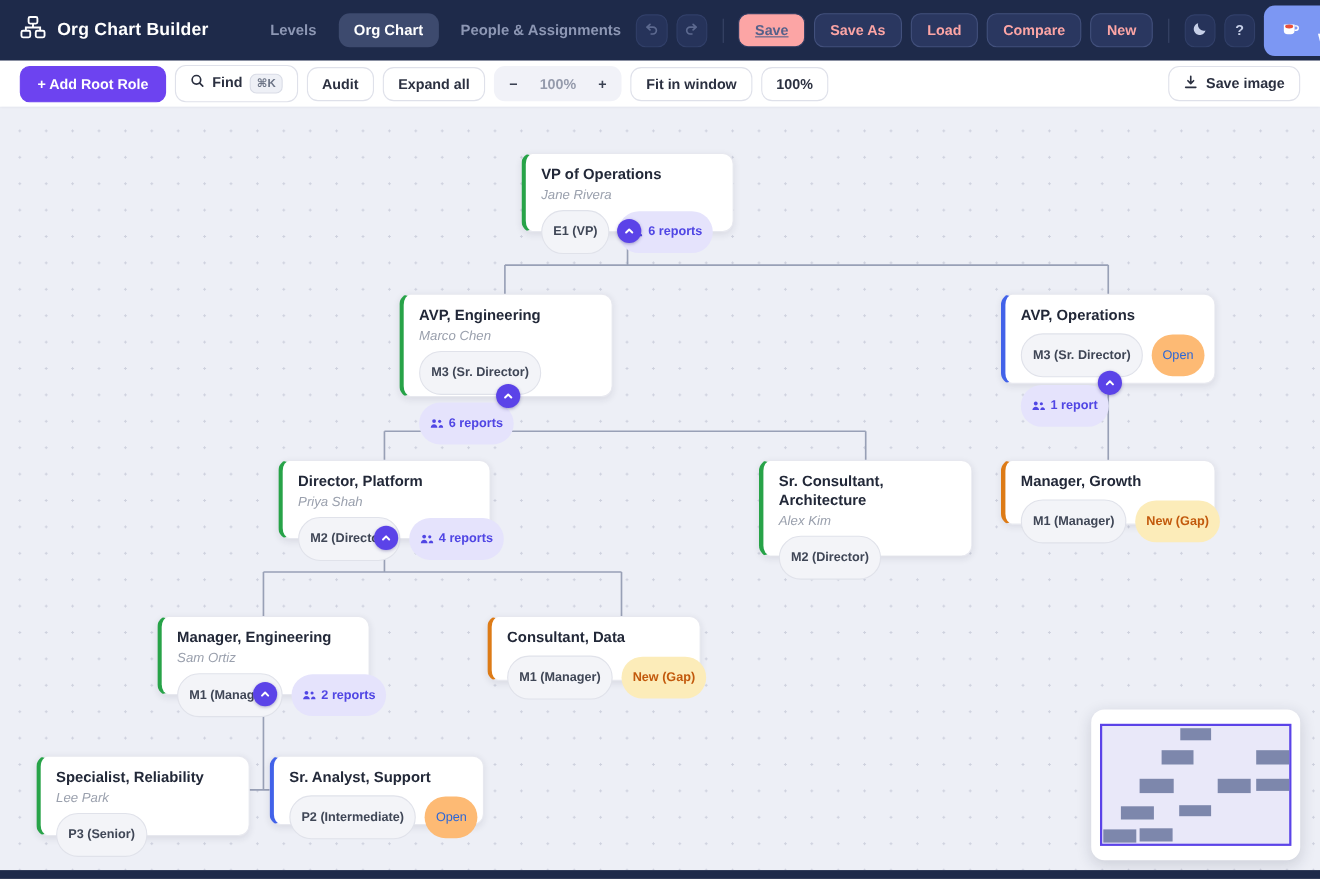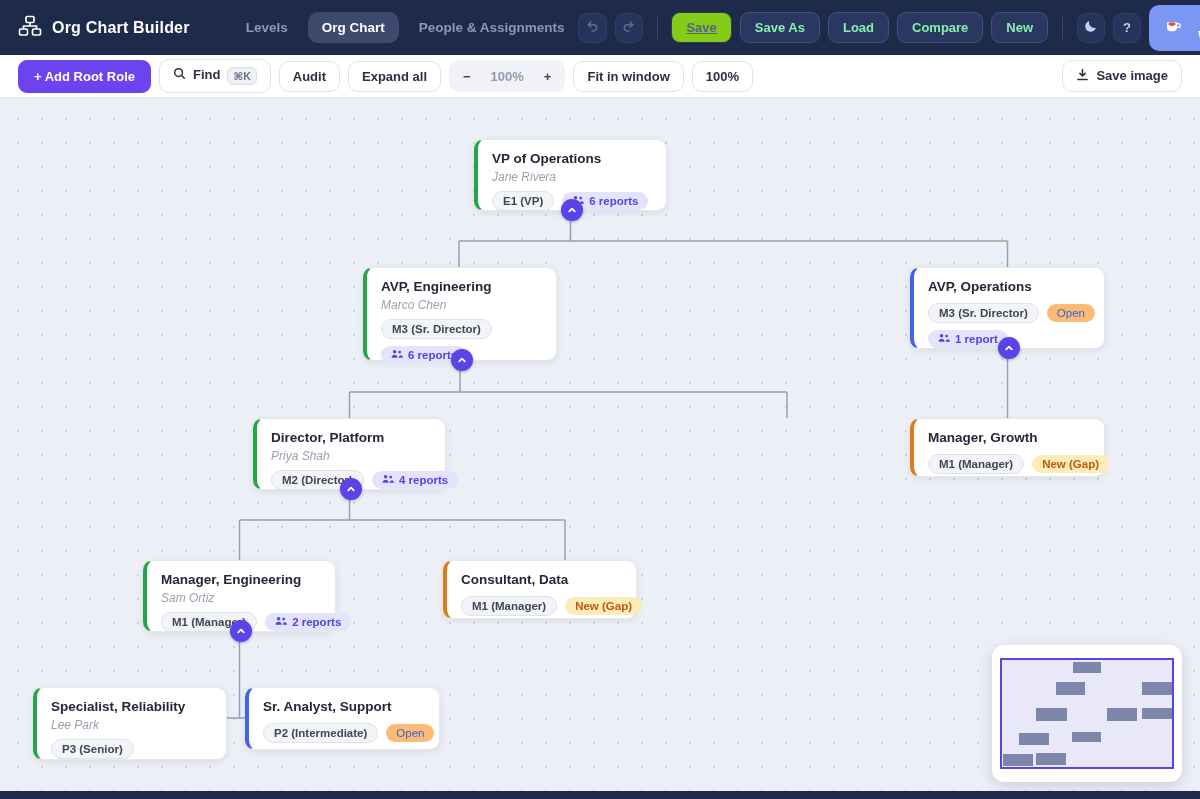--- a/index.html
+++ b/index.html
@@ -9,22 +9,22 @@
   
   .navbar { height:55px; background:#1e2a4a; display:flex; align-items:center; padding:0 26px 0 18px; position:relative; z-index:30; }
   .brand { display:flex; align-items:center; gap:10px; }
   .brand-title { color:#fff; font-size:16px; font-weight:800; letter-spacing:.2px; white-space:nowrap; }
   .nav-tabs { display:flex; align-items:center; gap:6px; margin-left:42px; }
   .nav-tab { color:#8d97b4; font-size:13.5px; font-weight:600; padding:8px 14px; border-radius:10px; cursor:pointer; white-space:nowrap; }
   .nav-tab.active { background:#3d4a6e; color:#fff; }
   .nav-right { margin-left:auto; display:flex; align-items:center; gap:8px; }
   .icon-btn { width:32px; height:30px; border-radius:9px; background:#26335a; border:1px solid #313f68; display:flex; align-items:center; justify-content:center; cursor:pointer; }
   .nav-divider { width:1px; height:22px; background:#3a4568; margin:0 6px; }
-  .dark-btn { background:#2a3760; border:1px solid #42507c; color:#86efac; font-size:13px; font-weight:700; padding:7px 14px; border-radius:9px; cursor:pointer; white-space:nowrap; font-family:inherit; }
-  .dark-btn.disabled { background:#84cc16; border-color:#2d3a60; color:#56618a;text-decoration:underline; }
+  .dark-btn { background:#2a3760; border:1px solid #42507c; color:#fca5a5; font-size:13px; font-weight:700; padding:7px 14px; border-radius:9px; cursor:pointer; white-space:nowrap; font-family:inherit; }
+  .dark-btn.disabled { background:#fca5a5; border-color:#2d3a60; color:#56618a;text-decoration:underline; }
   .tips-btn { background:#7c97f3; border:none; color:#fff; font-size:13.5px; font-weight:700; padding:8px 16px; border-radius:10px; display:flex; align-items:center; gap:8px; cursor:pointer; font-family:inherit; }
   .help-btn { color:#c7d0e8; font-size:13px; font-weight:700; }
 
   
   .toolbar { height:42px; background:#ffffff; display:flex; align-items:center; padding:0 18px; gap:8px; position:relative; z-index:20; box-shadow:0 1px 2px rgba(25,30,60,.06); }
   .toolbar-caret { position:absolute; top:-8px; left:287px; width:0; height:0; border-left:8px solid transparent; border-right:8px solid transparent; border-bottom:8px solid #ffffff; }
   .tb-btn { background:#fff; border:1px solid #dfe1ea; border-radius:10px; color:#2b3040; font-size:13px; font-weight:700; padding:7px 13px; display:flex; align-items:flex-start; gap:7px; cursor:pointer; white-space:nowrap; font-family:inherit; }
   .tb-primary { background:#6d43f0; border:1px solid #6d43f0; color:#fff; font-size:13px; font-weight:700; padding:8px 15px; border-radius:9px; cursor:pointer; white-space:nowrap; font-family:inherit; }
   .kbd-chip { background:#eef0f6; border:1px solid #d9dce6; color:#6a7284; font-size:10.5px; font-weight:700; padding:2px 5px; border-radius:6px; }
   .zoom-group { background:#f1f2f8; border-radius:10px; display:flex; align-items:center; height:32px; padding:0 4px; }
@@ -35,21 +35,21 @@
   
   .canvas { position:absolute; left:0; top:97px; width:1200px; height:694px; background:#edeff6;
             background-image:radial-gradient(#ced1de 1.1px, transparent 1.2px); background-size:24px 24px; background-position:6px 10px; overflow:hidden; }
   .connector-layer { position:absolute; left:0; top:0; width:1200px; height:694px; }
   .connector-layer path { stroke:#98a0b6; stroke-width:1.5; fill:none; }
 
   .node { position:absolute; background:#fff; border:1px solid #e7e8ef; border-left-width:4px; border-left-style:solid; border-radius:10px; box-shadow:0 2px 7px rgba(30,35,60,.09); padding:11px 14px; }
   .node-title { font-size:13.5px; font-weight:700; color:#222838; line-height:1.25; }
   .node-person { font-size:12px; font-style:italic; color:#9aa0ad; margin-top:2px; }
   .badge-row { display:flex; align-items:center; gap:8px; margin-top:7px; }
-  .badge { font-size:11.5px; border-radius:999px; padding:3px 10px; white-space:nowrap; display:inline-flex; align-items:flex-start; gap:5px; }
+  .badge { font-size:11.5px; border-radius:999px; padding:13px 10px; white-space:nowrap; display:inline-flex; align-items:center; gap:5px; }
   .badge-level { background:#f3f4f8; border:1px solid #e0e2ea; color:#3f4656; font-weight:600; }
   .badge-reports { background:#e5e3fc; color:#5046e4; font-weight:700; }
   .badge-open { background:#fdba74; color:#2a66d8; font-weight:400; }
   .badge-gap { background:#fcecb9; color:#c2590c; font-weight:700; }
   .badge svg { display:block; }
   .collapse-btn { position:absolute; left:50%; bottom:-11px; transform:translateX(-50%); width:22px; height:22px; border-radius:50%; background:#5b43e8; border:none; display:flex; align-items:center; justify-content:center; cursor:pointer; box-shadow:0 1px 3px rgba(40,30,120,.35); }
 
   
   .minimap { position:absolute; left:992px; top:548px; width:190px; height:137px; background:#fff; border-radius:12px; box-shadow:0 4px 14px rgba(30,35,60,.16); padding:13px 8px; }
   .minimap-viewport { position:relative; width:100%; height:100%; background:#e9e8f9; border:2px solid #5b43e8; }
@@ -273,20 +273,29 @@
         </span>
       </div>
       <button class="collapse-btn">
         <span style="display:flex;">
           <svg width="10" height="10" viewBox="0 0 10 10" fill="none" stroke="#ffffff" stroke-width="1.8" stroke-linecap="round" stroke-linejoin="round">
             <path d="M2.2 6.4 5 3.6l2.8 2.8"></path>
           </svg>
         </span>
       </button>
     </div>
+    <div class="node" style="left: 690px; top: 321px; width: 194px; height: 88px; border-left-color: rgb(39, 163, 72);">
+      <div class="node-title">Sr. Consultant, Architecture</div>
+      <div class="node-person">Alex Kim</div>
+      <div class="badge-row">
+        <span class="badge badge-level">
+          <span>M2 (Director)</span>
+        </span>
+      </div>
+    </div>
     <div class="node" style="left: 910px; top: 321px; width: 195px; height: 59px; border-left-color: rgb(221, 123, 23);">
       <div class="node-title">Manager, Growth</div>
       <div class="badge-row">
         <span class="badge badge-level">
           <span>M1 (Manager)</span>
         </span>
         <span class="badge badge-gap">
           <span>New (Gap)</span>
         </span>
       </div>

